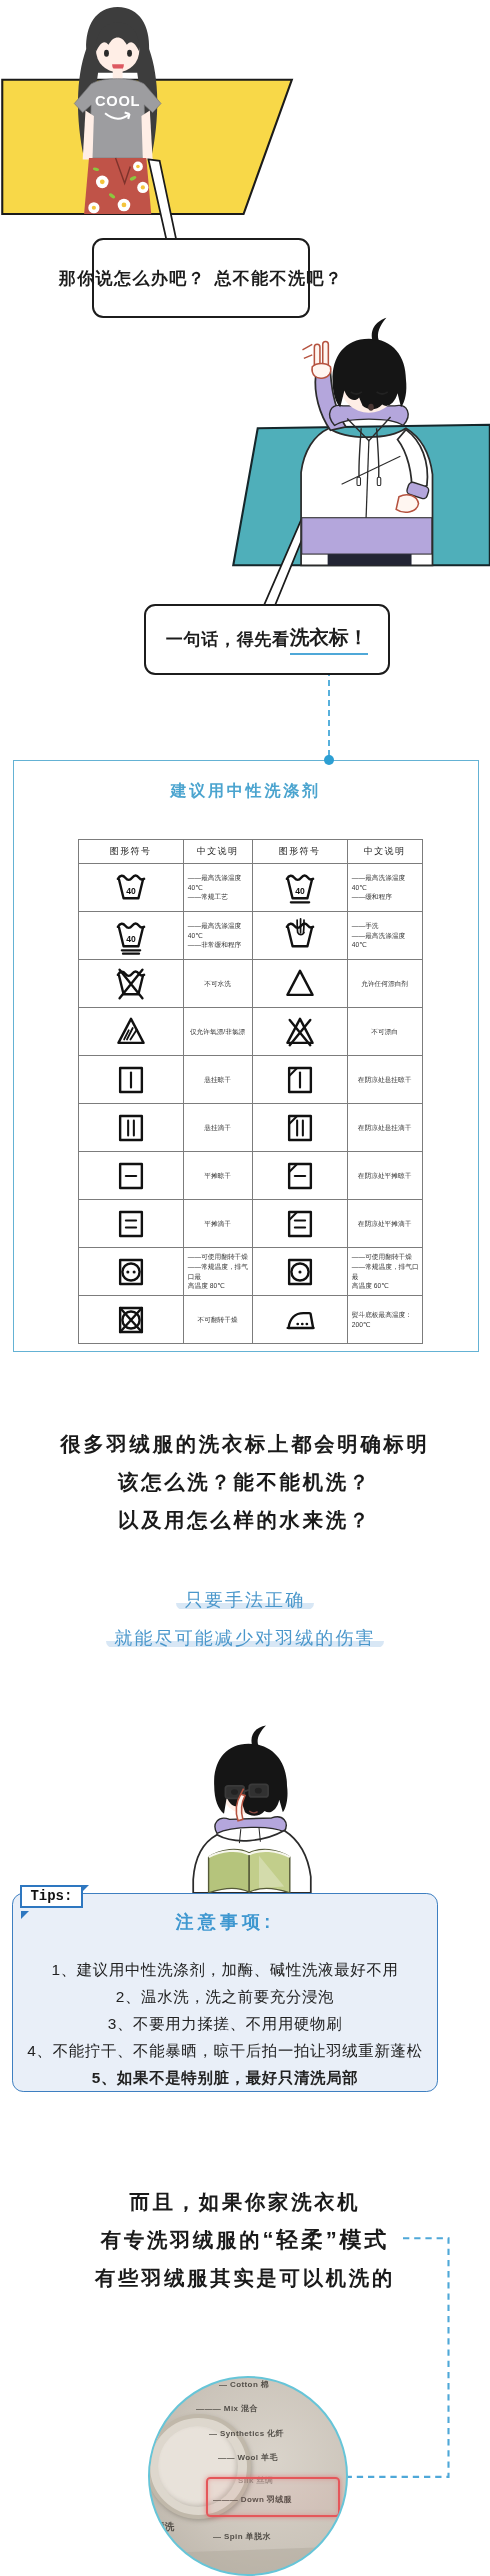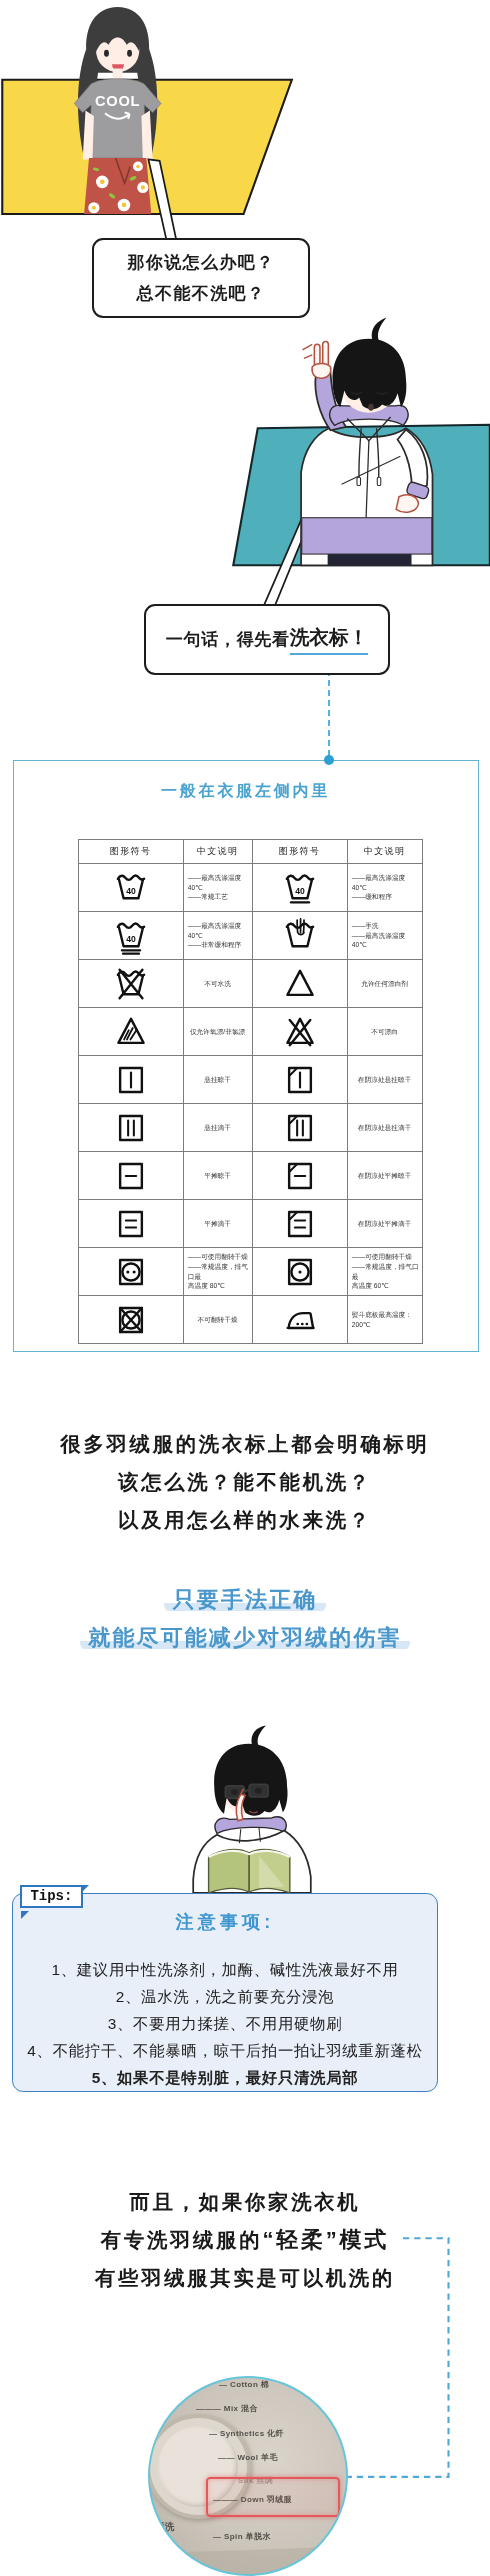--- a/index.html
+++ b/index.html
@@ -3,21 +3,21 @@
 <meta charset="utf-8">
 <style>
   html,body{margin:0;padding:0;background:#fff;}
   .page{position:relative;width:490px;height:2576px;background:#fff;overflow:hidden;
         font-family:"Liberation Sans","DejaVu Sans",sans-serif;color:#1c1c1c;}
   .abs{position:absolute;}
   svg{display:block;}
 
   
   .bubble{position:absolute;background:#fff;border:2.1px solid #1c1c1c;border-radius:11.2px;
-          display:flex;flex-direction:column;align-items:center;justify-content:center;
+          display:flex;flex-direction:row;align-items:center;justify-content:center;
           gap:8.4px;z-index:5;}
   .bubble .line{font-size:17px;font-weight:600;letter-spacing:1.4px;white-space:nowrap;}
   .bubble2-line{font-size:17px;font-weight:600;letter-spacing:0.7px;white-space:nowrap;}
   .wash-label-hl{font-size:19.6px;font-weight:800;padding-bottom:1.4px;
                  border-bottom:2.8px solid #4fa8d8;}
 
   
   .vdash{position:absolute;border-left:2.1px dashed #58b0dc;}
   .conn-dot{position:absolute;width:9.8px;height:9.8px;border-radius:50%;background:#2d9fd3;z-index:6;}
 
@@ -31,21 +31,21 @@
   table.care{border:1.1px solid #555;}
   table.care th{height:23px;font-size:9px;font-weight:500;color:#222;letter-spacing:1.4px;}
   table.care td{height:47px;font-size:6.7px;color:#333;text-align:center;line-height:1.45;}
   table.care td.desc{white-space:pre-line;}
   table.care td.desc.left{text-align:left;padding-left:4.2px;}
   .care-icon{display:block;margin:0 auto;width:32px;height:38px;}
 
   
   .para{position:absolute;left:0;width:490px;text-align:center;font-weight:600;color:#1a1a1a;}
   .para .pline{font-size:20.3px;letter-spacing:2.8px;line-height:38px;white-space:nowrap;}
-  .emph .pline{color:#4a97cb;font-weight:700;font-size:22px;letter-spacing:2.1px;line-height:38px;}
+  .emph .pline{color:#4a97cb;font-weight:400;font-size:18px;letter-spacing:2.1px;line-height:38px;}
   .hl-bar{background:linear-gradient(to bottom,transparent 64%,#d8e7f5 64%,#d8e7f5 96%,transparent 96%);
           border-radius:7px;padding:0 8.4px;}
   .pline .boldpart{font-weight:800;font-size:22px;}
 
   
   .tips-box{position:absolute;left:12px;top:1893px;width:426px;height:199px;box-sizing:border-box;
             background:#e9eff8;border:1.4px solid #3e7fc1;border-radius:11.2px;z-index:4;}
   .tips-tag{position:absolute;left:7px;top:-9px;background:#fff;border:2.1px solid #2e77c0;
             padding:1.4px 8.4px 2.1px 8.4px;font-family:"Liberation Mono","DejaVu Sans Mono",monospace;
             font-size:14px;font-weight:700;color:#111;z-index:5;}
@@ -159,21 +159,21 @@
 
   <div class="bubble" style="left:144px;top:604px;width:242px;height:67px;flex-direction:row;gap:0;">
     <span class="bubble2-line">一句话，得先看</span>
       <span class="wash-label-hl">洗衣标！</span>
   </div>
 
   <div class="vdash" style="left:328px;top:670px;height:86px;"></div>
   <div class="conn-dot" style="left:324px;top:755px;"></div>
 
   <div class="label-box">
-    <div class="box-title">一般在衣服左侧内里</div>
+    <div class="box-title">建议用中性洗涤剂</div>
     <table class="care">
       <colgroup>
           <col style="width:105px">
           <col style="width:69px">
           <col style="width:95px">
           <col style="width:75px">
         </colgroup>
       <thead>
           <tr>
             <th>图形符号</th>

